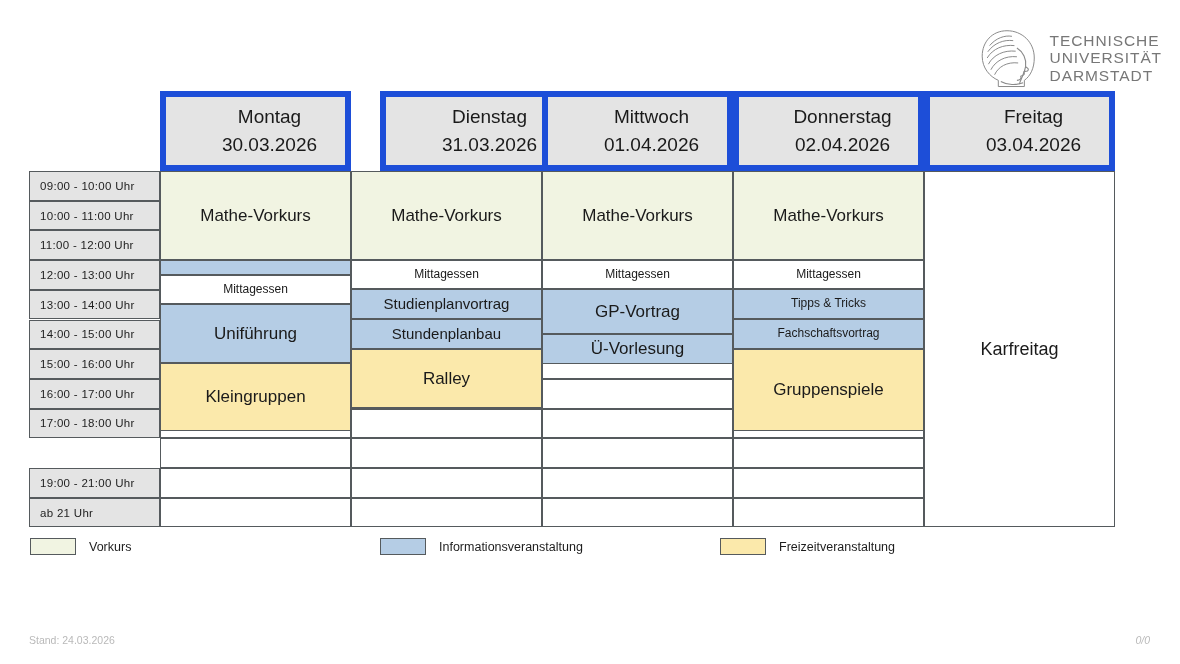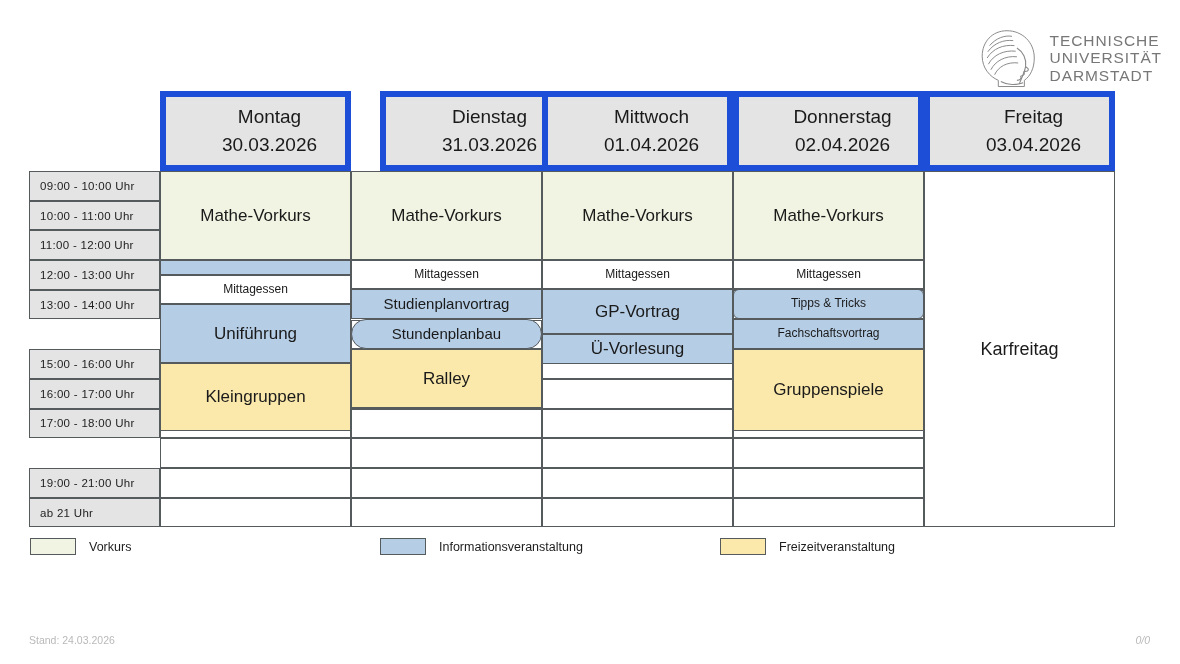--- a/index.html
+++ b/index.html
@@ -218,20 +218,21 @@
       </div>
       <div class="day-head" style="left: 895px; width: 191px;">
         <div class="day-name">Freitag</div>
         <div class="day-date">03.04.2026</div>
       </div>
       <div class="time-cell" style="top: 80px; height: 29.7px;">09:00  -  10:00  Uhr</div>
       <div class="time-cell" style="top: 109.7px; height: 29.7px;">10:00  -  11:00  Uhr</div>
       <div class="time-cell" style="top: 139.4px; height: 29.7px;">11:00  -  12:00  Uhr</div>
       <div class="time-cell" style="top: 169.1px; height: 29.7px;">12:00  -  13:00  Uhr</div>
       <div class="time-cell" style="top: 198.8px; height: 29.7px;">13:00  -  14:00  Uhr</div>
+      <div class="time-cell" style="top: 228.5px; height: 29.7px;">14:00  -  15:00  Uhr</div>
       <div class="time-cell" style="top: 258.2px; height: 29.7px;">15:00  -  16:00  Uhr</div>
       <div class="time-cell" style="top: 287.9px; height: 29.7px;">16:00  -  17:00  Uhr</div>
       <div class="time-cell" style="top: 317.6px; height: 29.7px;">17:00  -  18:00  Uhr</div>
       <div class="time-cell" style="top: 377px; height: 29.7px;">19:00  -  21:00  Uhr</div>
       <div class="time-cell" style="top: 406.7px; height: 29.7px;">ab  21  Uhr</div>
       <div class="slot" style="left: 131px; width: 191px; top: 80px; height: 29.7px;"></div>
       <div class="slot" style="left: 131px; width: 191px; top: 109.7px; height: 29.7px;"></div>
       <div class="slot" style="left: 131px; width: 191px; top: 139.4px; height: 29.7px;"></div>
       <div class="slot" style="left: 131px; width: 191px; top: 169.1px; height: 29.7px;"></div>
       <div class="slot" style="left: 131px; width: 191px; top: 198.8px; height: 29.7px;"></div>
@@ -280,29 +281,29 @@
       <div class="slot" style="left: 704px; width: 191px; top: 406.7px; height: 29.7px;"></div>
       <div class="fullday" style="left: 895px; width: 191px; top: 80px; height: 356.4px;">Karfreitag</div>
       <div class="event ev-vorkurs sz-lg" style="left: 131px; width: 191px; top: 80px; height: 89px;">Mathe-Vorkurs</div>
       <div class="event ev-info sz-sm" style="left: 131px; width: 191px; top: 169px; height: 15px;"></div>
       <div class="event ev-plain sz-sm" style="left: 131px; width: 191px; top: 184px; height: 29px;">Mittagessen</div>
       <div class="event ev-info sz-lg" style="left: 131px; width: 191px; top: 213px; height: 59px;">Uniführung</div>
       <div class="event ev-frei sz-lg" style="left: 131px; width: 191px; top: 272px; height: 68px;">Kleingruppen</div>
       <div class="event ev-vorkurs sz-lg" style="left: 322px; width: 191px; top: 80px; height: 89px;">Mathe-Vorkurs</div>
       <div class="event ev-plain sz-sm" style="left: 322px; width: 191px; top: 169px; height: 29px;">Mittagessen</div>
       <div class="event ev-info sz-md" style="left: 322px; width: 191px; top: 198px; height: 30px;">Studienplanvortrag</div>
-      <div class="event ev-info sz-md" style="left: 322px; width: 191px; top: 228px; height: 30px; border-radius: 15px;">Stundenplanbau</div>
+      <div class="event ev-info sz-md" style="left: 322px; width: 191px; top: 228px; height: 30px;">Stundenplanbau</div>
       <div class="event ev-frei sz-lg" style="left: 322px; width: 191px; top: 258px; height: 59px;">Ralley</div>
       <div class="event ev-vorkurs sz-lg" style="left: 513px; width: 191px; top: 80px; height: 89px;">Mathe-Vorkurs</div>
       <div class="event ev-plain sz-sm" style="left: 513px; width: 191px; top: 169px; height: 29px;">Mittagessen</div>
       <div class="event ev-info sz-lg" style="left: 513px; width: 191px; top: 198px; height: 45px;">GP-Vortrag</div>
       <div class="event ev-info sz-lg" style="left: 513px; width: 191px; top: 243px; height: 30px;">Ü-Vorlesung</div>
       <div class="event ev-vorkurs sz-lg" style="left: 704px; width: 191px; top: 80px; height: 89px;">Mathe-Vorkurs</div>
       <div class="event ev-plain sz-sm" style="left: 704px; width: 191px; top: 169px; height: 29px;">Mittagessen</div>
-      <div class="event ev-info sz-sm" style="left: 704px; width: 191px; top: 198px; height: 30px; border-radius: 6px;">Tipps  &amp;  Tricks</div>
+      <div class="event ev-info sz-sm" style="left: 704px; width: 191px; top: 198px; height: 30px;">Tipps  &amp;  Tricks</div>
       <div class="event ev-info sz-sm" style="left: 704px; width: 191px; top: 228px; height: 30px;">Fachschaftsvortrag</div>
       <div class="event ev-frei sz-lg" style="left: 704px; width: 191px; top: 258px; height: 82px;">Gruppenspiele</div>
     </div>
 </div>
 
 <div id="legend">
     <div class="legend-item" style="left: 0px;">
       <div class="legend-swatch" style="background: rgb(241, 244, 226);"></div>
       <div class="legend-label">Vorkurs</div>
     </div>

